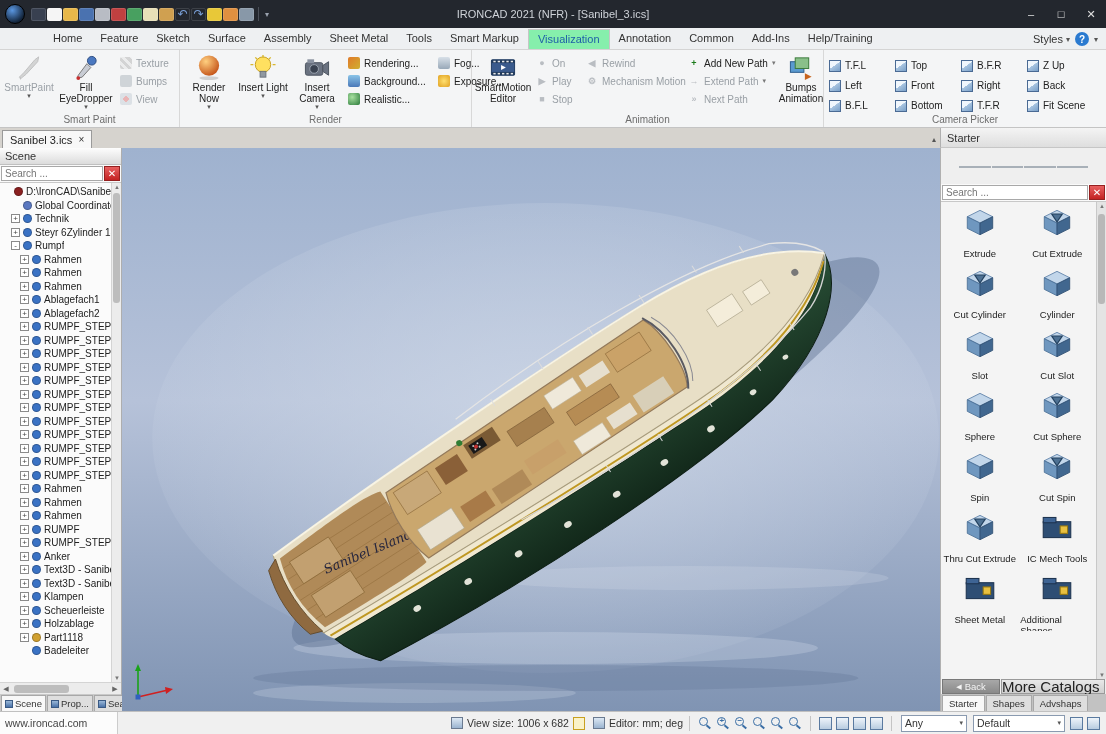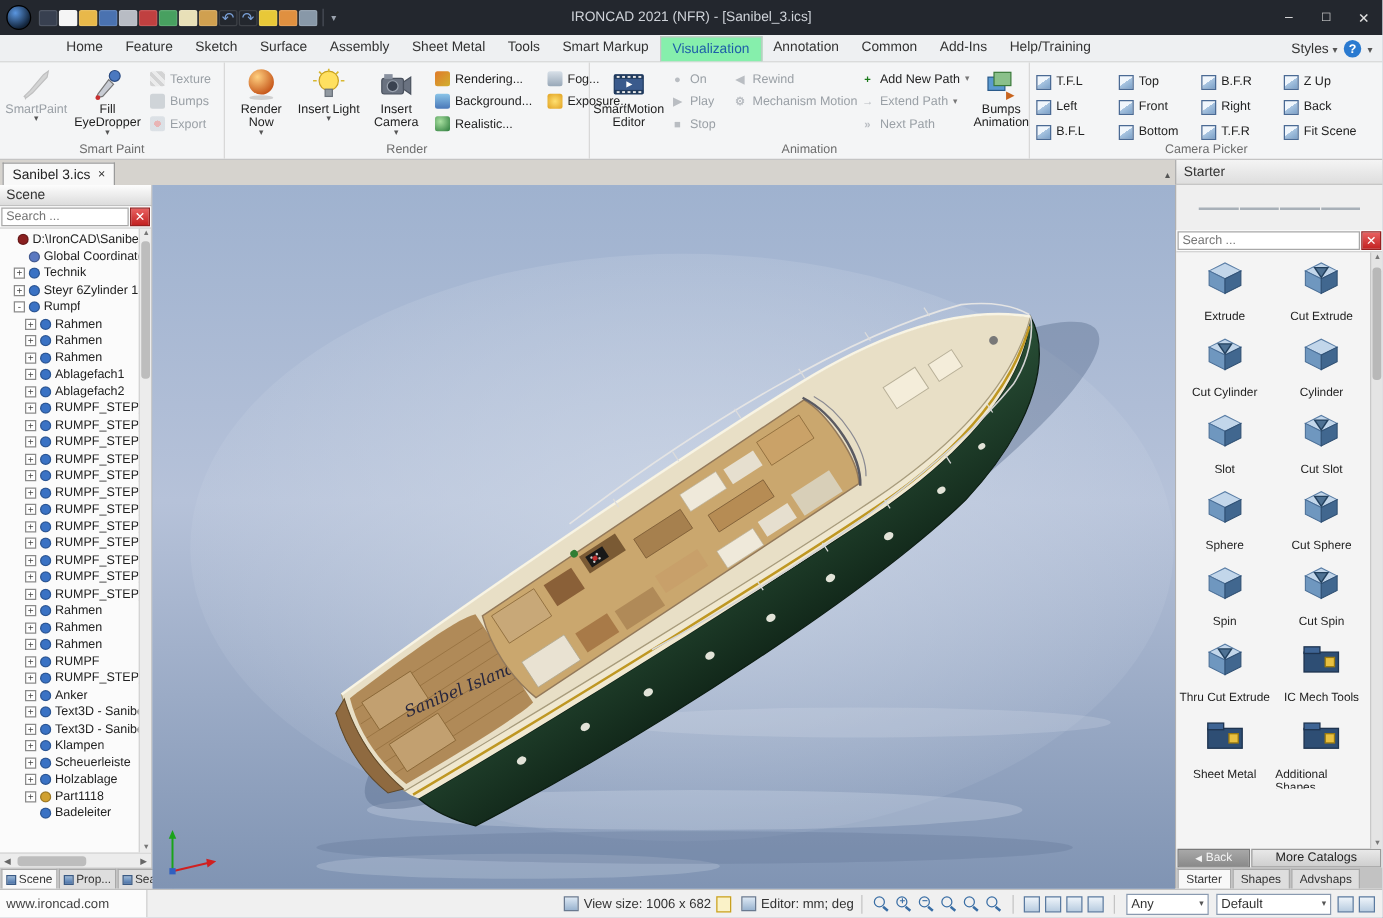--- a/index.html
+++ b/index.html
@@ -87,21 +87,21 @@
 .cbico{width:9px;height:9px;border:1px solid #777;flex:none}
 .catgridwrap{flex:1;display:flex;min-height:0}
 .catgrid{flex:1;display:grid;grid-template-columns:1fr 1fr;grid-auto-rows:61px;padding-top:2px;background:#f4f4f4;overflow:hidden}
 .catcell{display:flex;flex-direction:column;align-items:center;padding-top:3px;overflow:hidden}
 .catico{width:36px;height:30px;flex:none}
 .catlabel{font-size:9.5px;line-height:1.15;margin-top:12px;color:#222;max-width:74px}
 .catscroll{width:10px;background:#e4e4e4;border-left:1px solid #c8c8c8;position:relative;flex:none}
 .catthumb{position:absolute;left:1px;top:12px;width:7px;height:90px;background:#b8b8b8;border-radius:3px}
 .catfooter{height:15px;display:flex;gap:1px;padding:0 1px;flex:none}
 .backbtn{width:58px;background:linear-gradient(#a8a8a8,#8a8a8a);border:1px solid #787878;color:#f4f4f4;display:flex;align-items:center;justify-content:center;gap:3px;font-size:9.5px}
-.morebtn{flex:1;background:linear-gradient(#e8e8e8,#cfcfcf);border:1px solid #9a9a9a;display:flex;align-items:center;justify-content:center;font-size:10px;color:#222}
+.morebtn{flex:1;background:linear-gradient(#e8e8e8,#cfcfcf);border:1px solid #9a9a9a;display:flex;align-items:center;font-size:15px;color:#222}
 .cattabs{height:17px;background:#c2c2c2;display:flex;align-items:flex-end;gap:1px;padding:0 1px;flex:none}
 .cattabs .ptab{padding:0 6px}
 
 .statusbar{height:23px;background:#f0f0f0;border-top:1px solid #c0c0c0;display:flex;align-items:center;font-size:10.5px;color:#333;flex:none}
 .urlseg{width:118px;height:100%;background:#fcfcfc;border-right:1px solid #cccccc;display:flex;align-items:center;padding:0 5px;color:#444;flex:none}
 .sspace{flex:1}
 .stico{width:12px;height:12px;border:1px solid #6a7a90;background:linear-gradient(#dce8f4,#9ab4d0);margin:0 4px 0 8px;flex:none}
 .ybox{width:12px;height:13px;border:1px solid #c8a020;background:#faf2c8;margin-left:4px;flex:none}
 .ssep{width:1px;height:15px;background:#c4c4c4;margin:0 6px}
 .mag{width:14px;height:14px;position:relative;flex:none;margin:0 2px}
@@ -219,21 +219,21 @@
             <div class="smallbtn disabled">
               <div class="sico" style="background: repeating-linear-gradient(45deg, rgb(184, 184, 184) 0px, rgb(184, 184, 184) 3px, rgb(228, 228, 228) 3px, rgb(228, 228, 228) 6px);"></div>
               <span>Texture</span>
             </div>
             <div class="smallbtn disabled">
               <div class="sico" style="background: rgb(176, 184, 192);"></div>
               <span>Bumps</span>
             </div>
             <div class="smallbtn disabled">
               <div class="sico" style="background: radial-gradient(circle, rgb(224, 128, 128) 30%, rgb(200, 208, 216) 32%);"></div>
-              <span>Export</span>
+              <span>View</span>
             </div>
           </div>
       </div>
       <div class="rgroup-label">Smart Paint</div>
     </div>
 
     <div class="rgroup" style="width:292px">
       <div class="rgroup-body">
         <div class="bigbtn">
           <svg class="bicon" viewBox="0 0 28 28">

